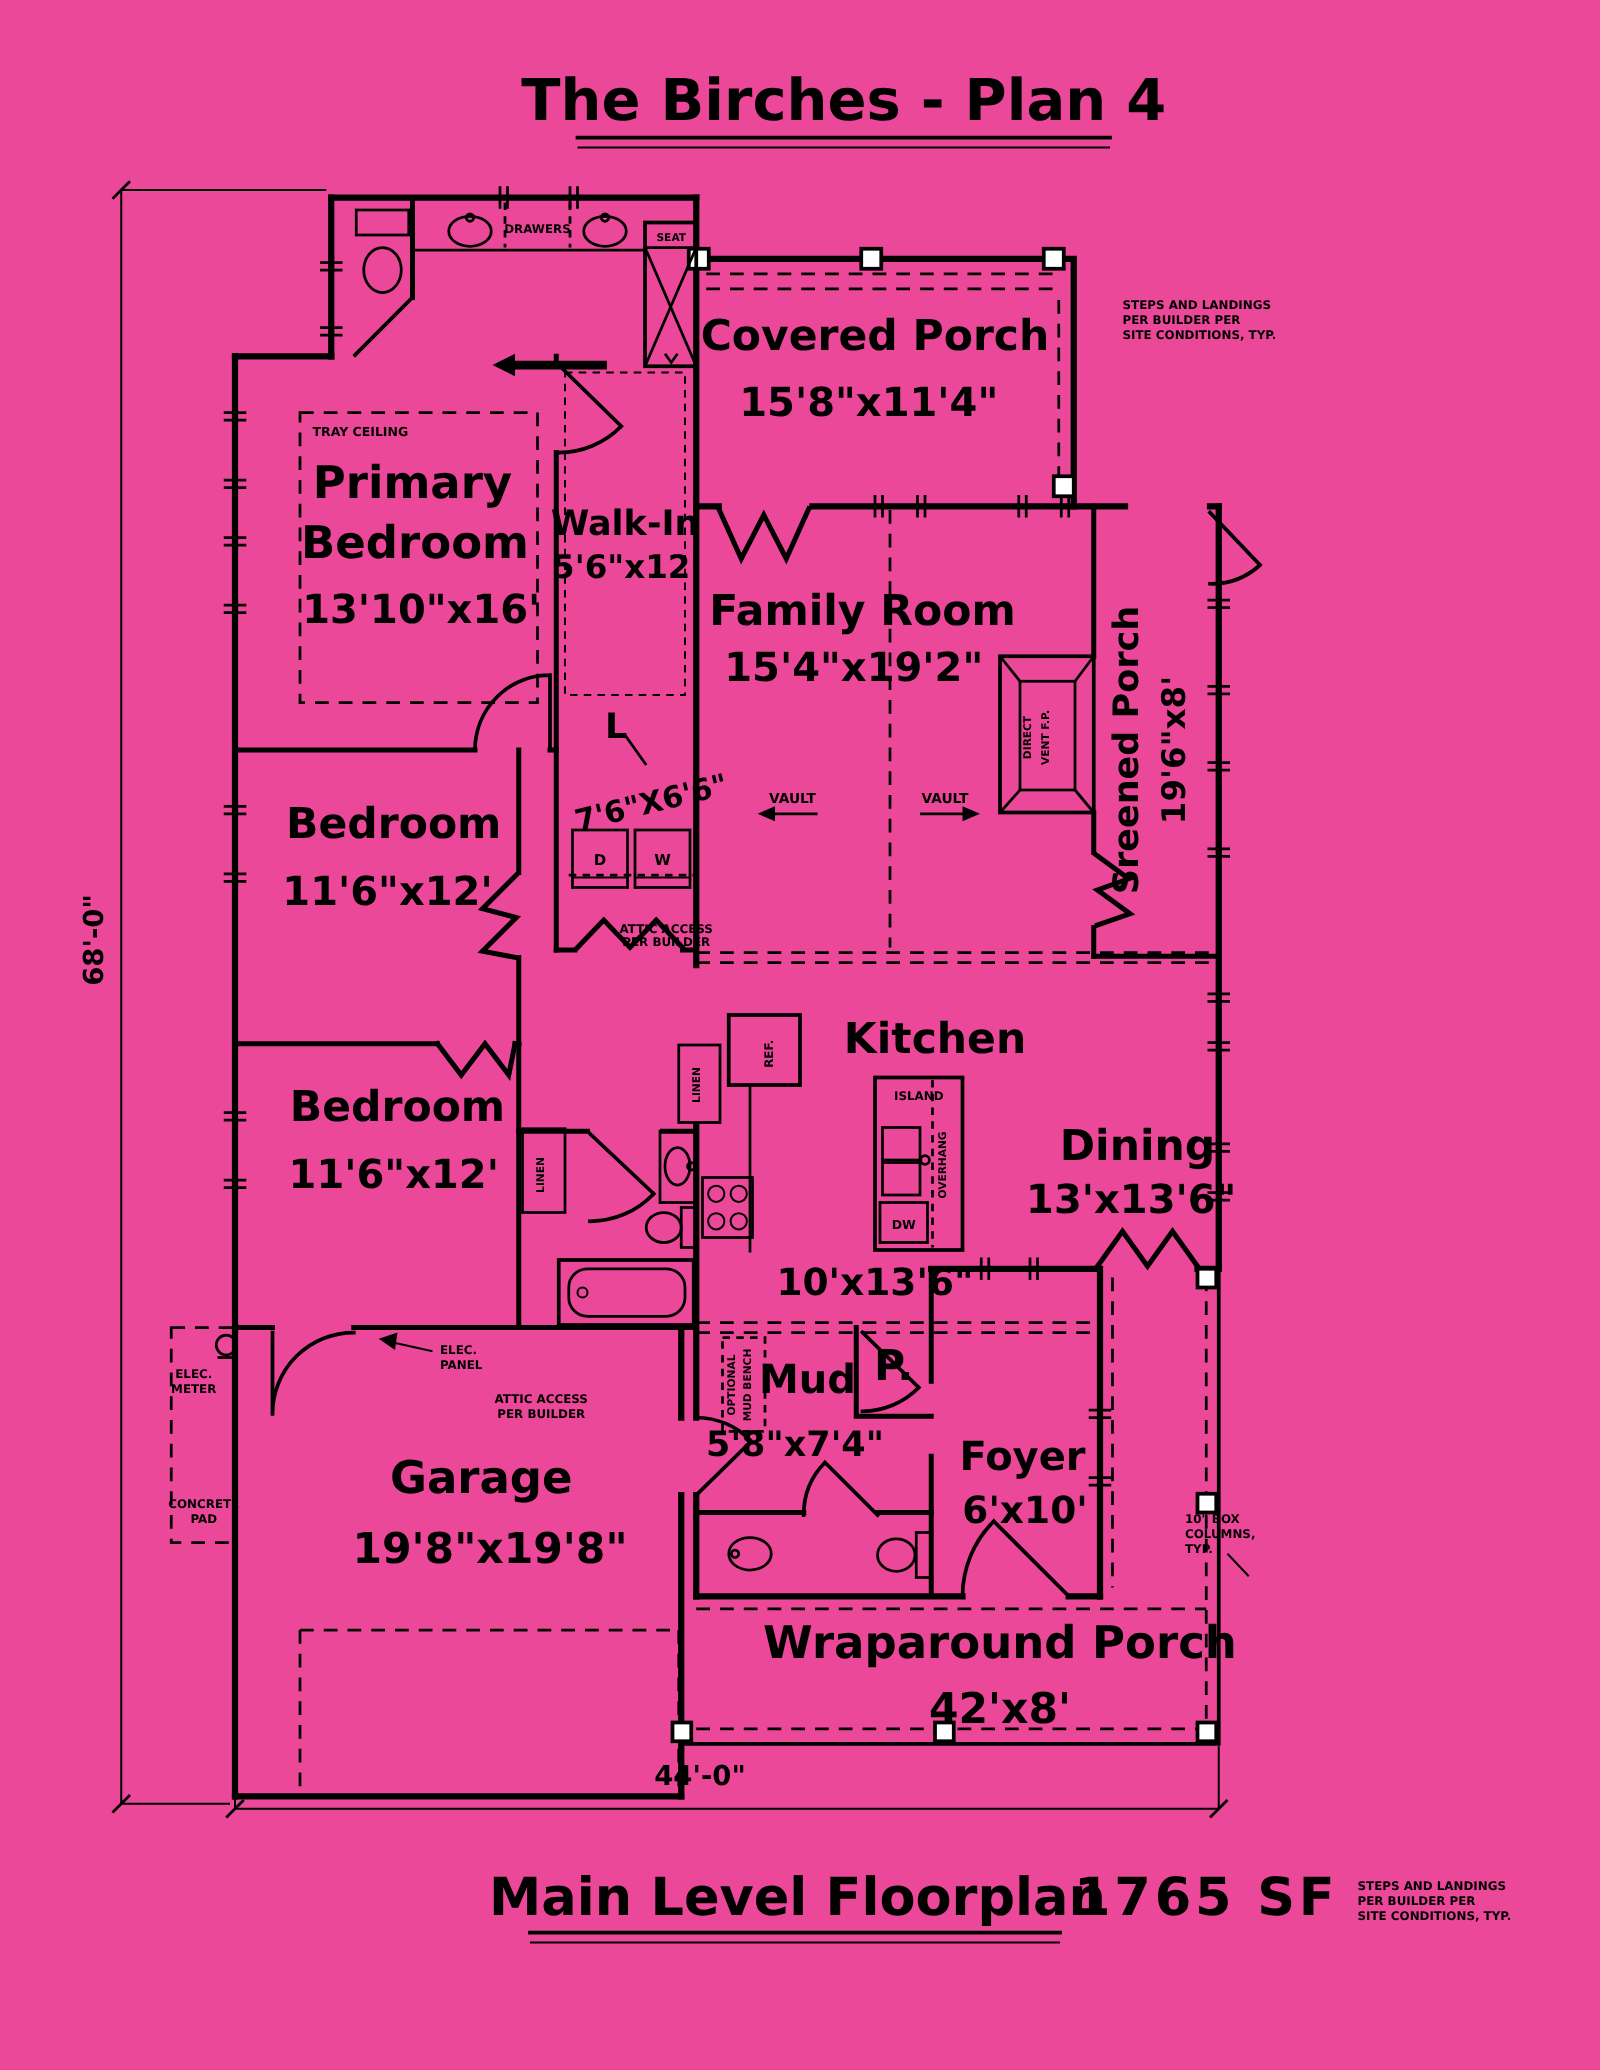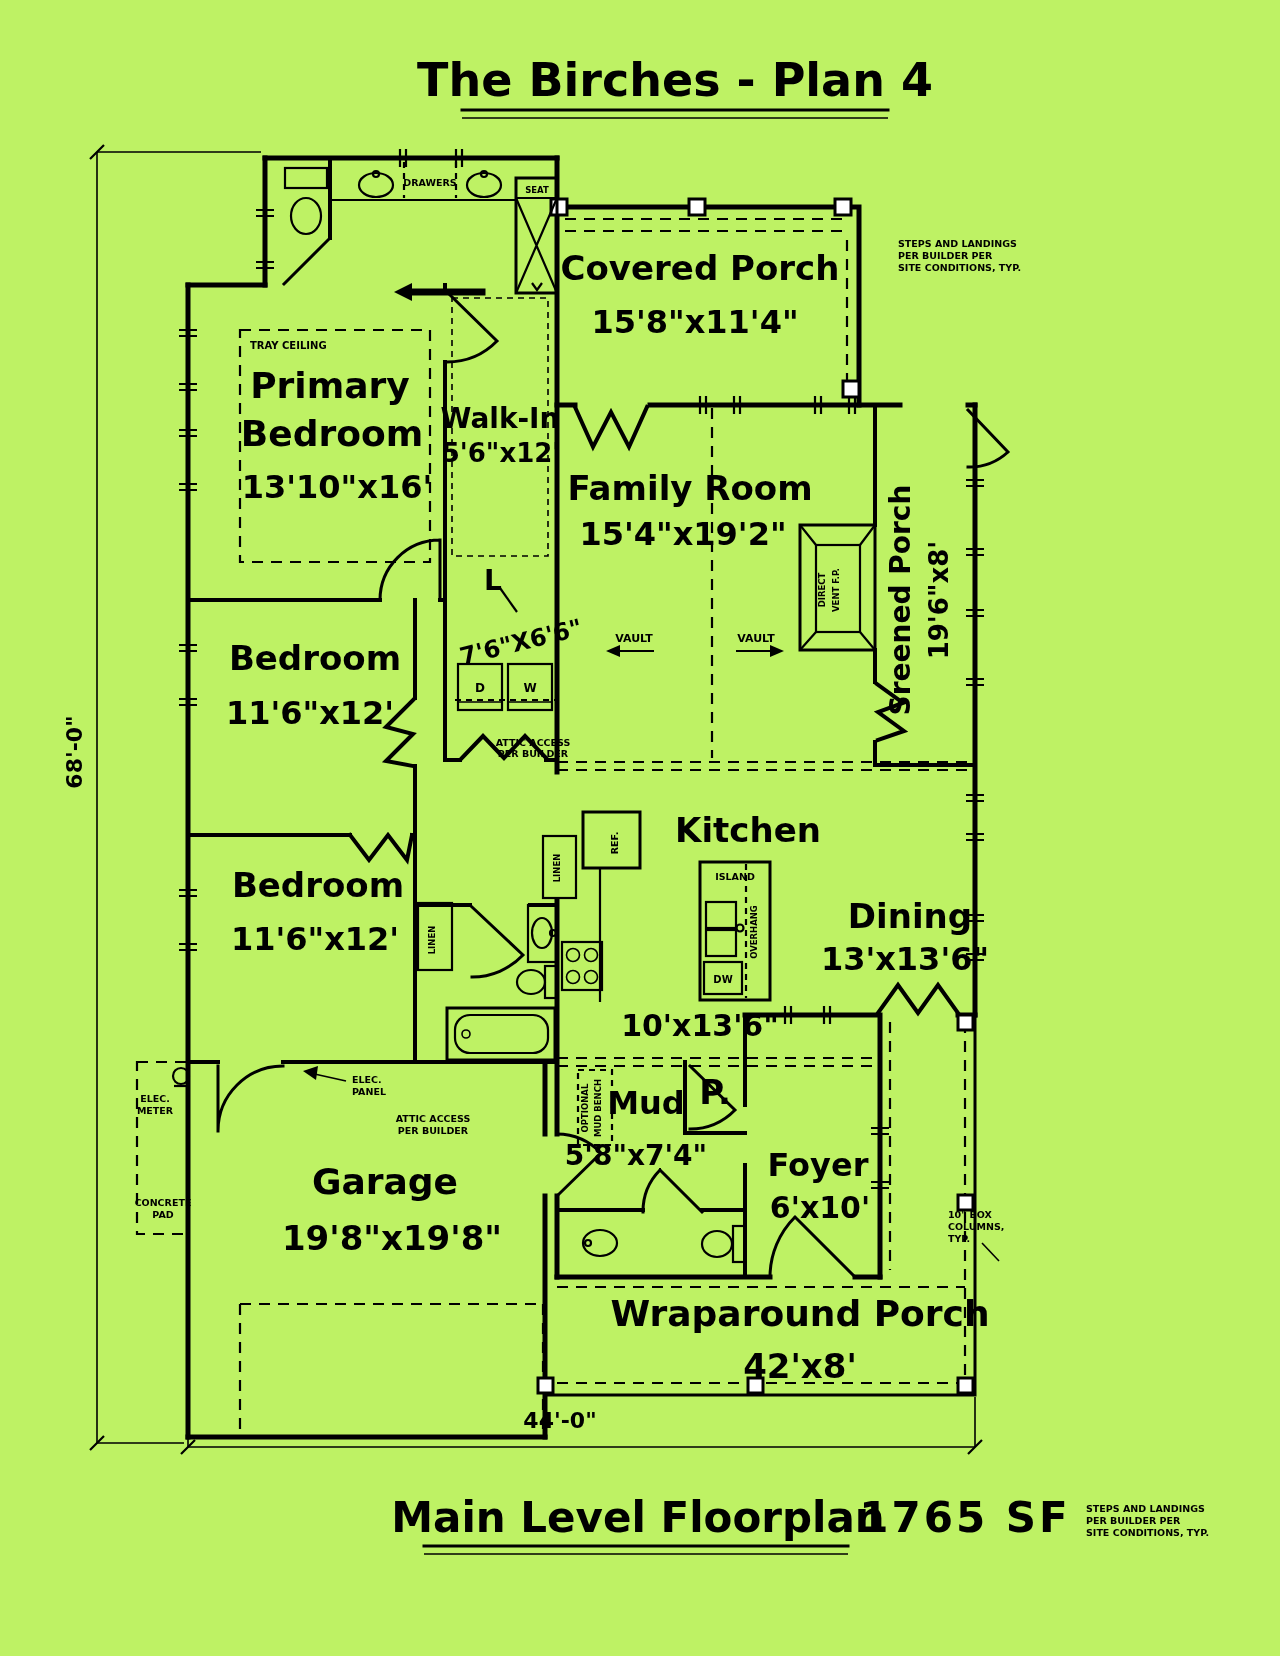--- a/index.html
+++ b/index.html
@@ -1,16 +1,16 @@
 <!DOCTYPE html>
 <html><head>
 <meta charset="utf-8">
 <style>
   html,body{margin:0;padding:0;background:#ffffff;}
-  #page{width:1280px;height:1656px;background:#bef264;position:relative;overflow:hidden;}
+  #page{width:1280px;height:1656px;background:#ec4899;position:relative;overflow:hidden;}
   svg{display:block;}
   
   .w5{stroke:#000;stroke-width:5;fill:none;stroke-linecap:square}
   .w4{stroke:#000;stroke-width:4;fill:none;stroke-linecap:square}
   .w3{stroke:#000;stroke-width:3;fill:none;stroke-linecap:square}
   .w2{stroke:#000;stroke-width:2.2;fill:none;stroke-linecap:butt}
   .w15{stroke:#000;stroke-width:1.6;fill:none}
   .dashA{stroke-dasharray:11 8}
   .dashB{stroke-dasharray:6 5}
   .fillw{fill:#ffffff}

